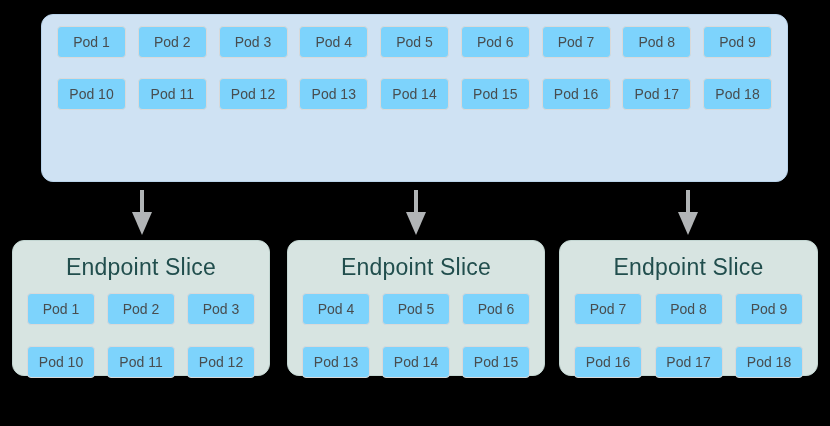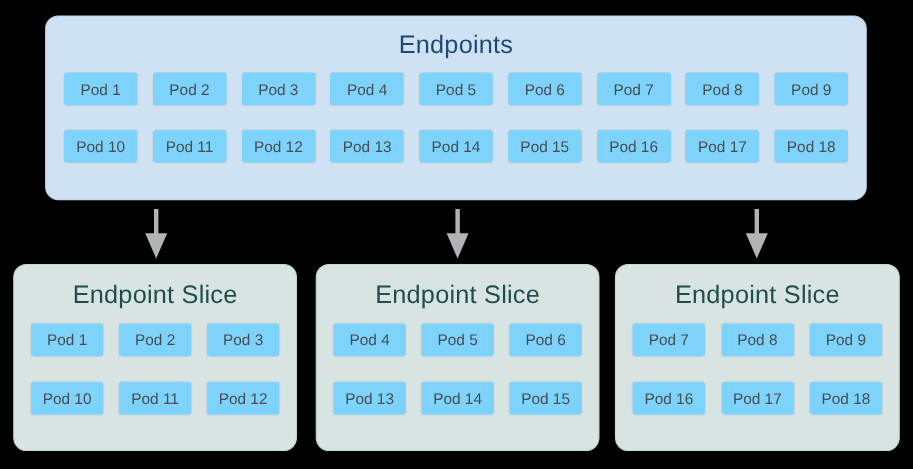--- a/index.html
+++ b/index.html
@@ -59,21 +59,21 @@
     width: 22px; height: 46px;
   }
   .arrow-1 { left: 131px; }
   .arrow-2 { left: 405px; }
   .arrow-3 { left: 677px; }
 
   
   .slice-box {
     position: absolute;
     top: 240px;
-    width: 258px; height: 170px;
+    width: 258px; height: 136px;
     background: #d7e4e1;
     border: 1px solid #c3d6d2;
     border-radius: 12px;
     box-sizing: border-box;
   }
   .slice-1 { left: 12px; }
   .slice-2 { left: 287px; }
   .slice-3 { left: 559px; width: 259px; }
   .slice-title {
     margin-top: 13px;
@@ -86,21 +86,20 @@
   .slice-box .pod-row-1 { margin-top: 12px; }
   .slice-box .pod-row-2 { margin-top: 21px; }
   .slice-box .pod { width: 68px; }
 </style>
 </head>
 <body>
 
 <div class="stage">
 
   <div class="endpoints-box">
-    <div class="endpoints-title">Endpoints</div>
     <div class="pod-row pod-row-1">
       <div class="pod">Pod 1</div>
       <div class="pod">Pod 2</div>
       <div class="pod">Pod 3</div>
       <div class="pod">Pod 4</div>
       <div class="pod">Pod 5</div>
       <div class="pod">Pod 6</div>
       <div class="pod">Pod 7</div>
       <div class="pod">Pod 8</div>
       <div class="pod">Pod 9</div>

